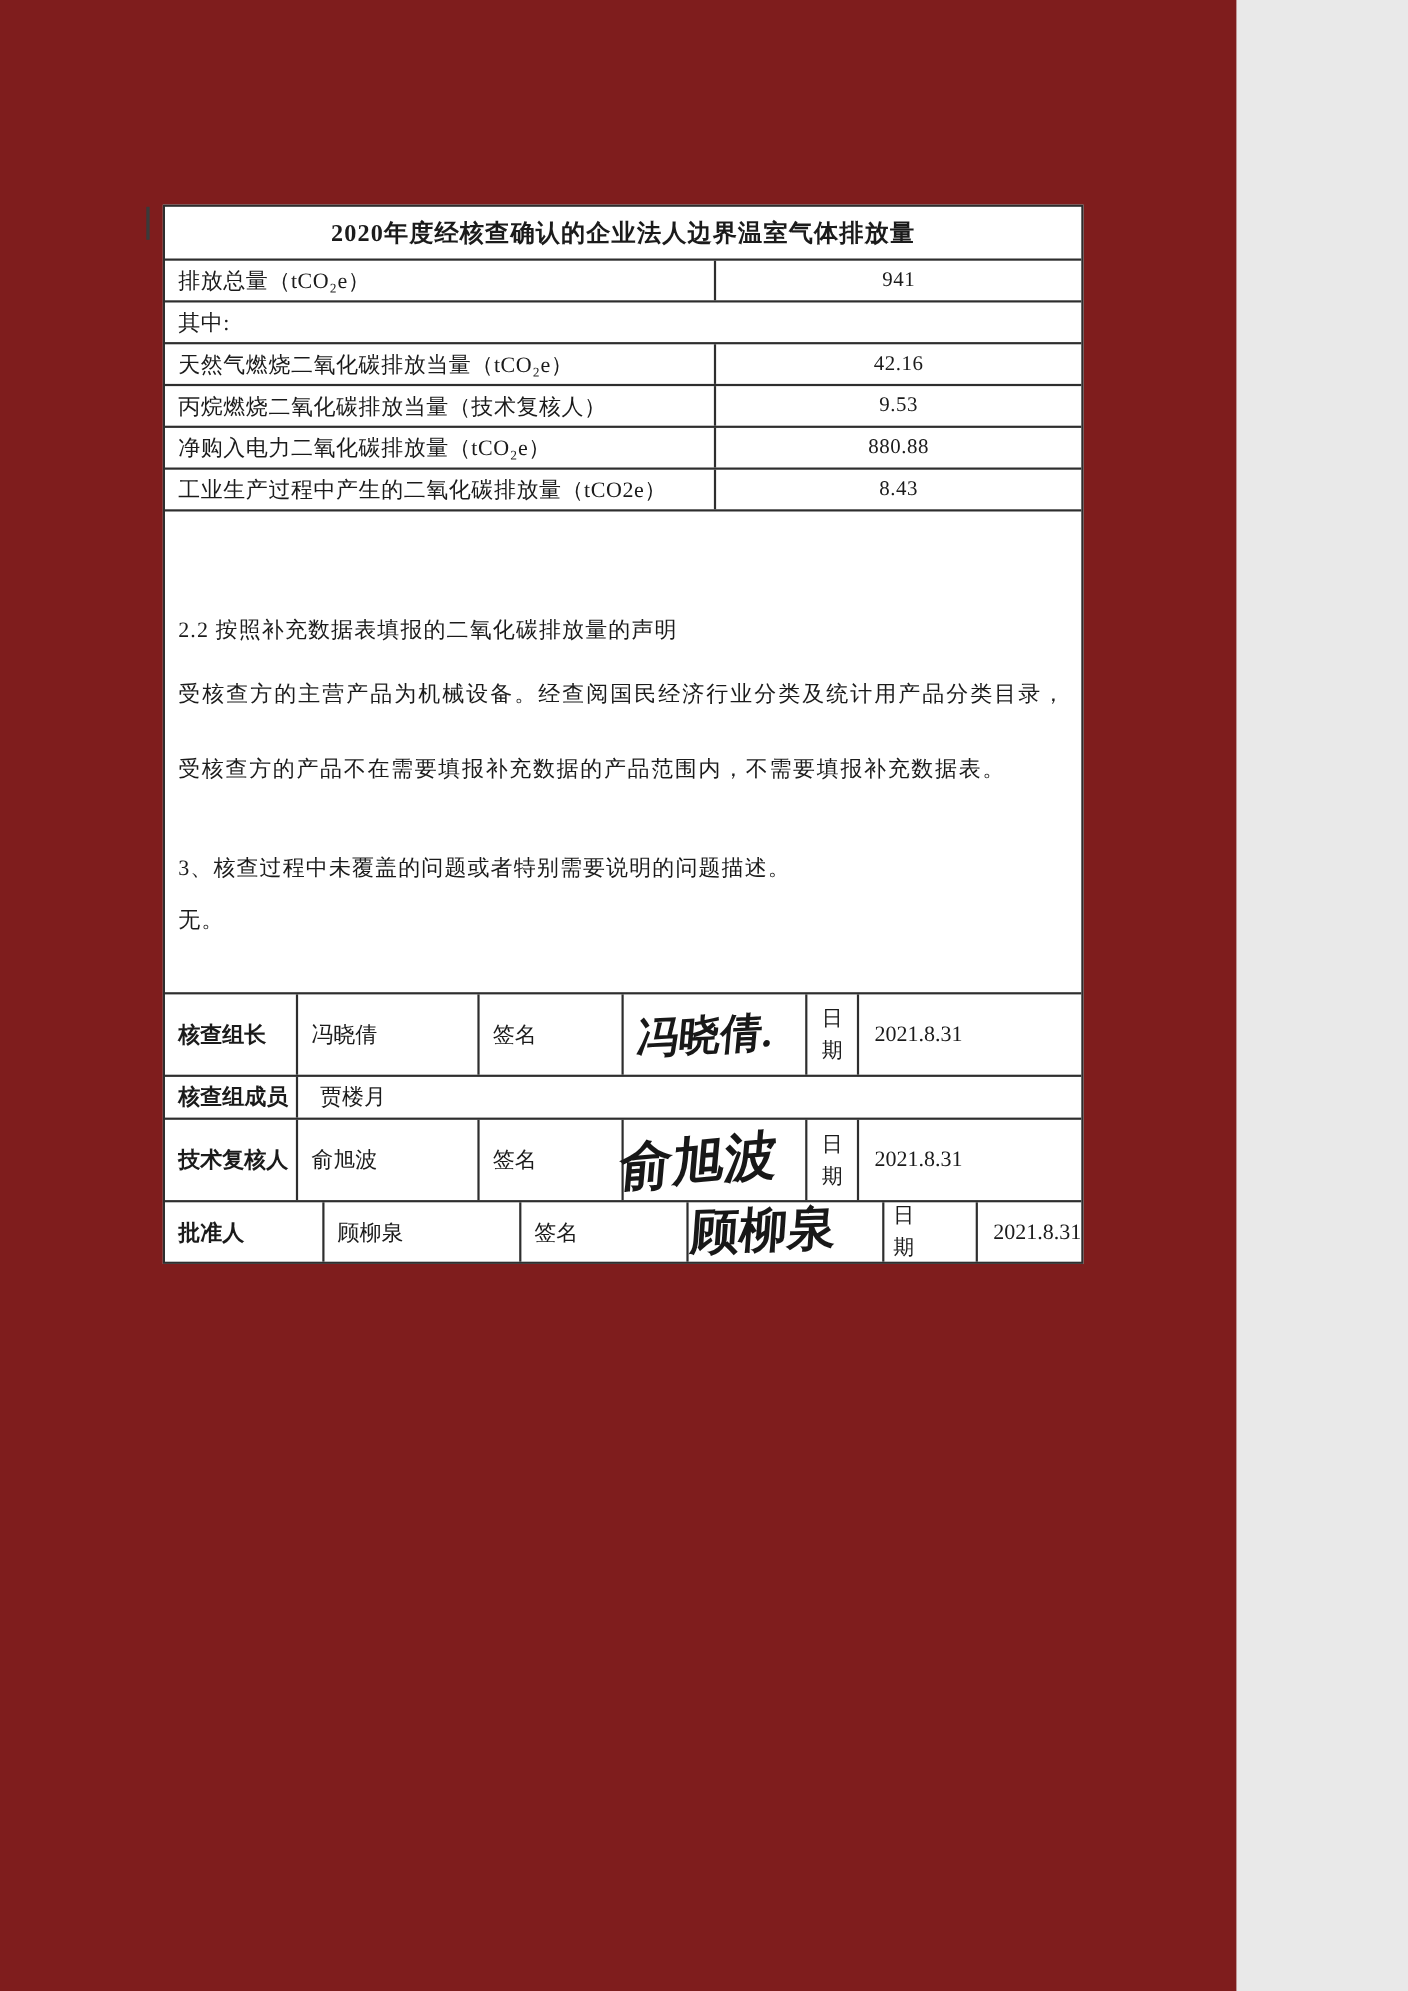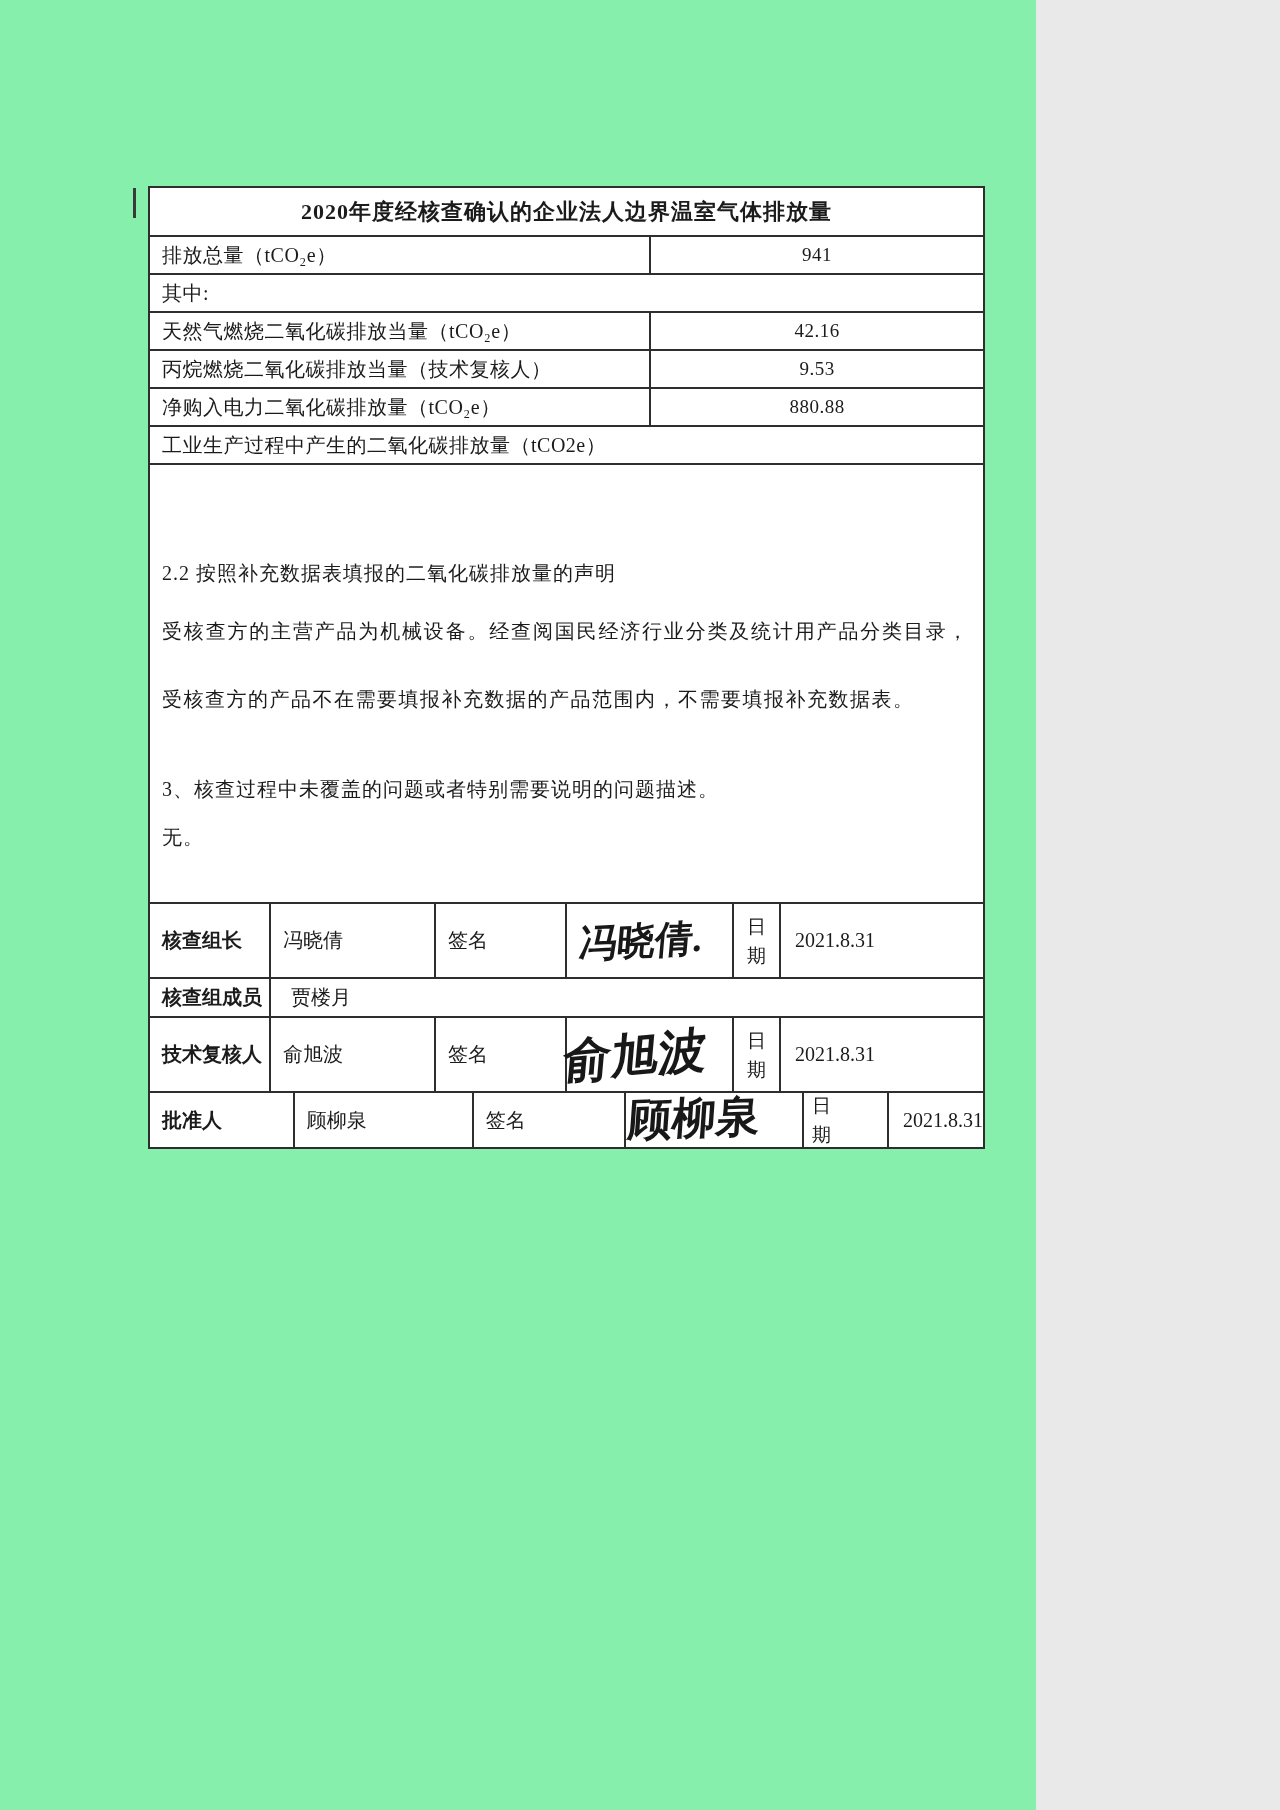--- a/index.html
+++ b/index.html
@@ -1,19 +1,19 @@
 <!DOCTYPE html>
 <html><head>
 <meta charset="utf-8">
 <style>
   html,body{margin:0;padding:0;background:#e9e9e9;}
   .page{
     position:relative;
-    width:1036px;height:1810px;
-    background:#86efac;
+    width:1124px;height:1810px;
+    background:#7f1d1d;
     font-family:"Liberation Serif","DejaVu Serif",serif;
     color:#1b1b1b;
     overflow:hidden;
   }
   .artifact{
     position:absolute;left:133px;top:188px;width:3px;height:30px;
     background:#3a3a3a;
   }
   .doc{
     position:absolute;left:148px;top:186px;width:837px;
@@ -125,20 +125,21 @@
       <div class="cell val">9.53</div>
     </div>
 
     <div class="trow h38">
       <div class="cell lbl">净购入电力二氧化碳排放量（tCO₂e）</div>
       <div class="cell val">880.88</div>
     </div>
 
     <div class="trow h38">
       <div class="cell lbl">工业生产过程中产生的二氧化碳排放量（tCO2e）</div>
+      <div class="cell val">8.43</div>
     </div>
 
     <div class="textcell">
       <p class="sec-heading">2.2 按照补充数据表填报的二氧化碳排放量的声明</p>
       <p class="sec-body">受核查方的主营产品为机械设备。经查阅国民经济行业分类及统计用产品分类目录，受核查方的产品不在需要填报补充数据的产品范围内，不需要填报补充数据表。</p>
       <p class="sec3-heading">3、核查过程中未覆盖的问题或者特别需要说明的问题描述。</p>
       <p class="sec3-body">无。</p>
     </div>
 
     <div class="trow h75">

